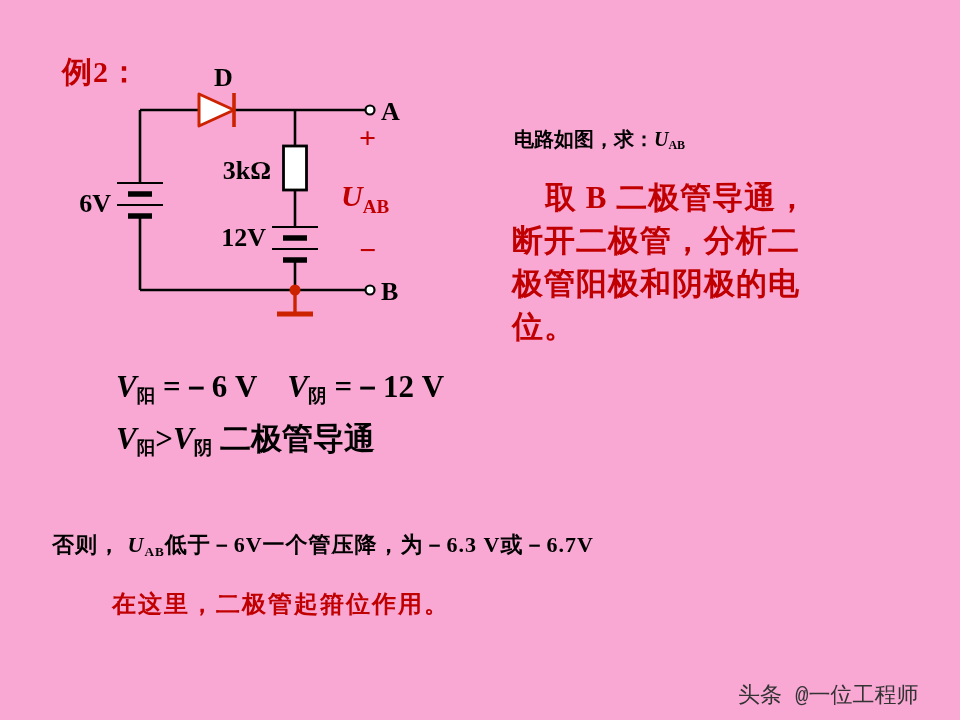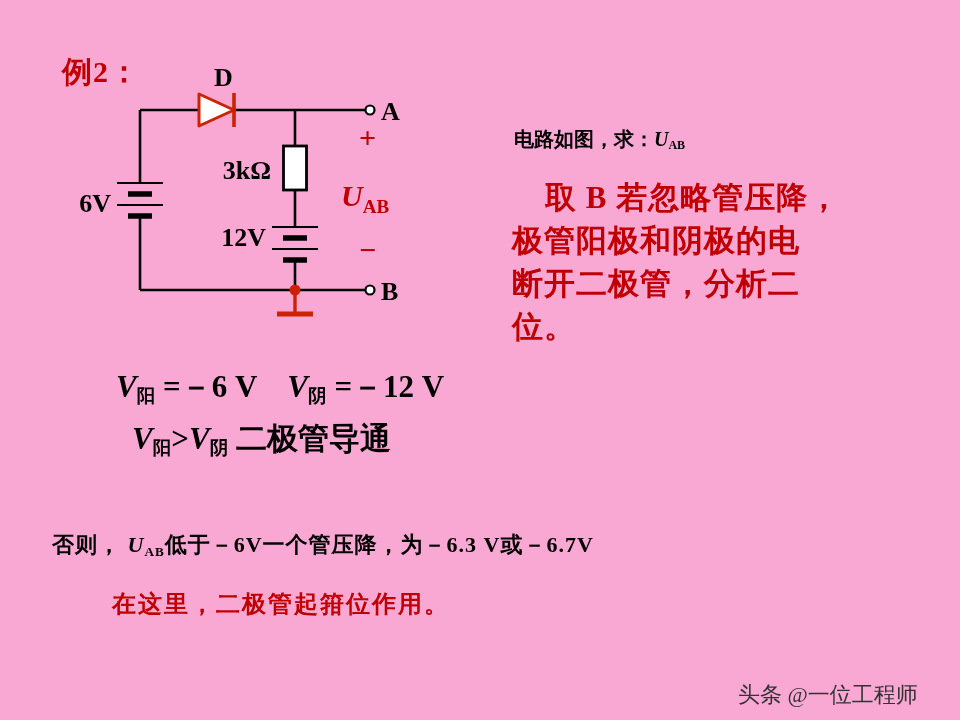--- a/index.html
+++ b/index.html
@@ -45,38 +45,38 @@
     position: absolute; left: 512px; top: 176px; width: 390px;
     font-size: 31px; font-weight: 700; color: var(--red, #c00000);
     line-height: 43px; letter-spacing: 1px;
   }
   .indent { text-indent: 33px; }
 
   .formula {
     position: absolute; font-size: 31px; font-weight: 700; color: #000; white-space: nowrap;
   }
   .f1 { left: 116px; top: 366px; text-align: center; }
-  .f2 { left: 132px; top: 418px; }
+  .f2 { left: 116px; top: 418px; }
   .gap { display: inline-block; width: 30px; }
 
   .var { font-style: italic; font-family: "Liberation Serif", serif; font-weight: 700; }
   .sb {
     font-size: 0.6em; font-weight: 700; line-height: 0;
     vertical-align: -0.28em;
   }
 
   .concl { position: absolute; font-weight: 700; white-space: nowrap; }
   .blue { left: 52px; top: 476px; font-size: 32px; color: var(--blue, #2222aa); letter-spacing: 1px; }
   .black { left: 52px; top: 530px; font-size: 22px; color: #000; letter-spacing: 1px; }
   .red-note { left: 112px; top: 588px; font-size: 24px; color: var(--red, #c00000); letter-spacing: 2px; }
 
   .watermark {
     position: absolute; left: 738px; top: 680px;
     font-size: 22px; color: var(--watermark, #333333);
-    font-family: Liberation Serif, serif; font-weight: 500;
+    font-family: Liberation Mono, monospace; font-weight: 500;
   }
 </style>
 </head>
 <body>
 
 <div class="slide">
 
   <div class="example-label">例2：</div>
 
   <svg class="circuit" width="420" height="300" viewBox="50 40 420 300" xmlns="http://www.w3.org/2000/svg">
@@ -128,23 +128,23 @@
     <text class="svg-red" x="359" y="148">+</text>
     <text class="svg-red" x="359" y="260">−</text>
     <text x="341" y="206"><tspan class="svg-uab-u">U</tspan><tspan class="svg-uab-sub" dy="7">AB</tspan></text>
   </svg>
 
   <div class="question">
     <span>电路如图，求：</span><span class="var">U</span><sub class="sb">AB</sub>
   </div>
 
   <div class="hint">
-    <div class="indent">取 B 若忽略管压降，</div>
+    <div class="indent">取 B 二极管导通，</div>
+    <div>断开二极管，分析二</div>
     <div>极管阳极和阴极的电</div>
-    <div>断开二极管，分析二</div>
     <div>位。</div>
   </div>
 
   <div class="formula f1">
     <span class="var">V</span><sub class="sb">阳</sub><span> =－6 V</span><span class="gap"></span><span class="var">V</span><sub class="sb">阴</sub><span> =－12 V</span>
   </div>
 
   <div class="formula f2">
     <span class="var">V</span><sub class="sb">阳</sub><span>&gt;</span><span class="var">V</span><sub class="sb">阴</sub><span> 二极管导通</span>
   </div>

